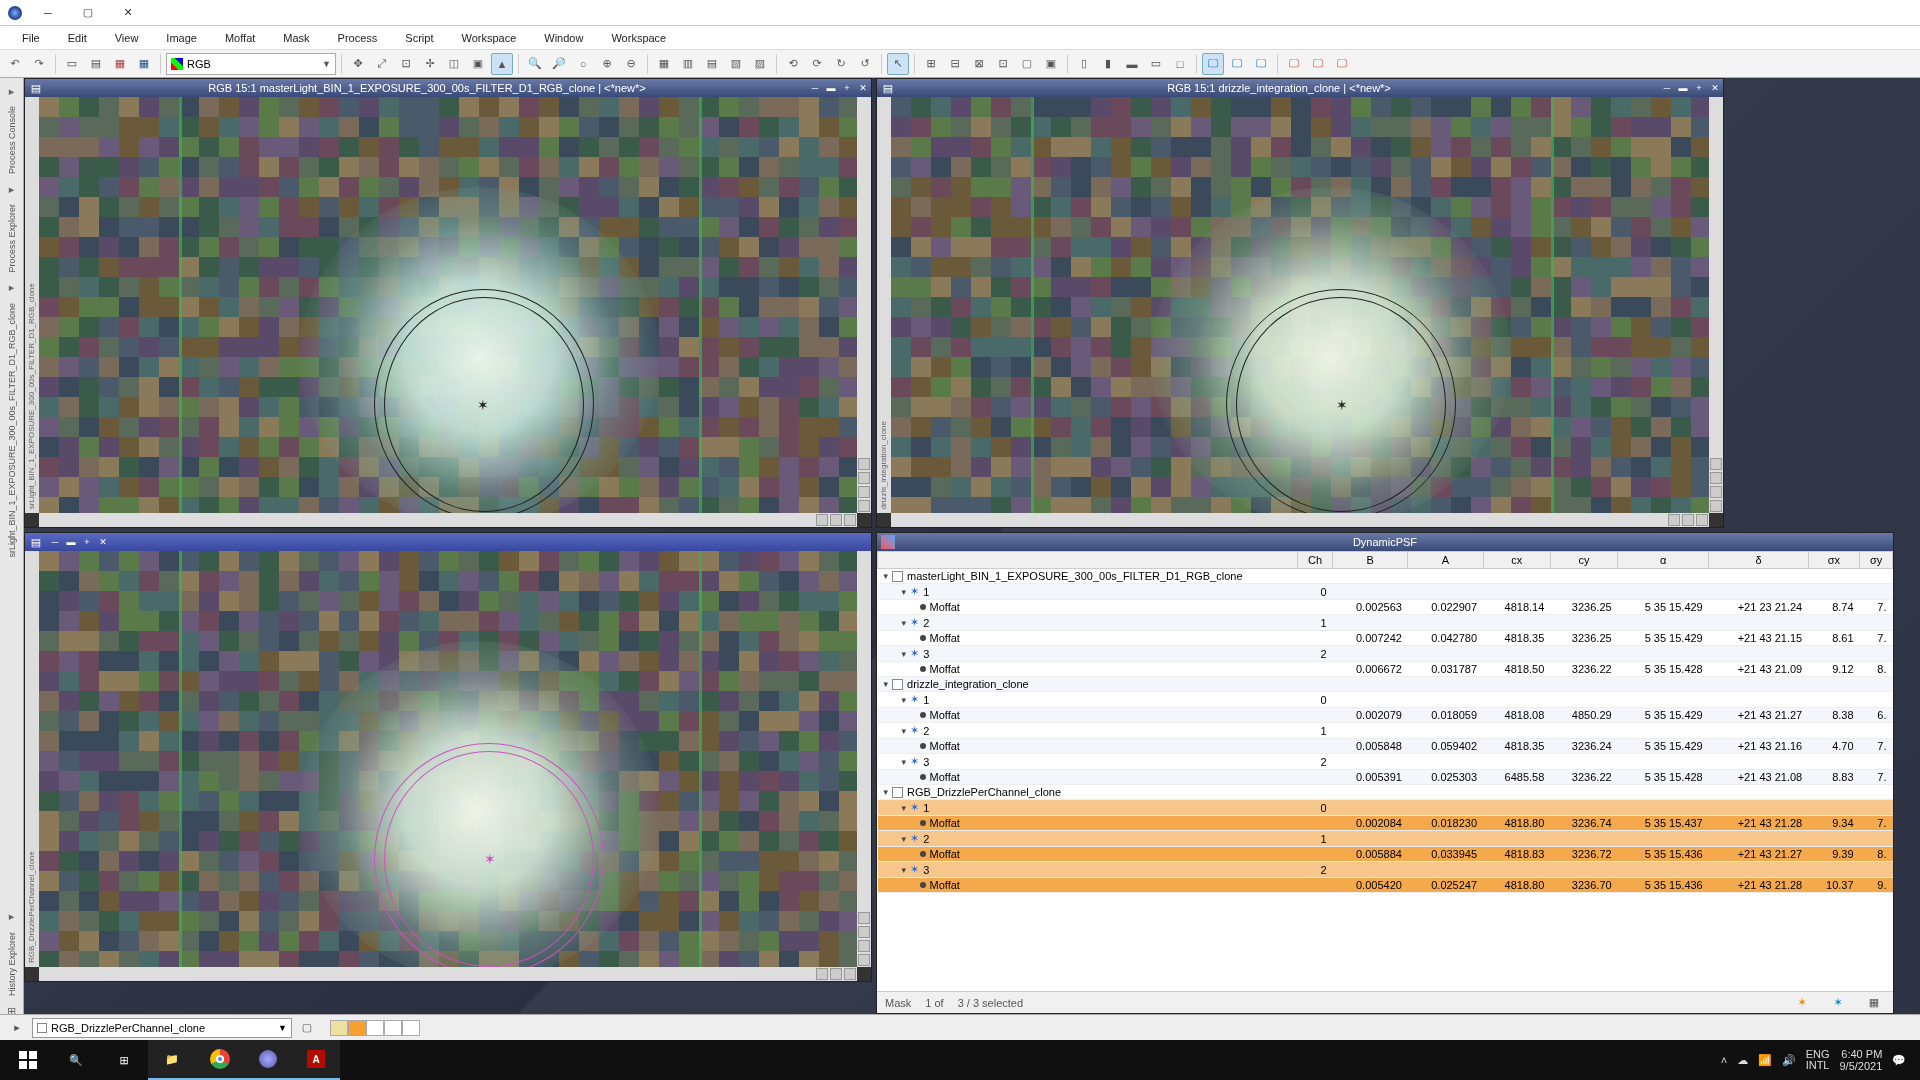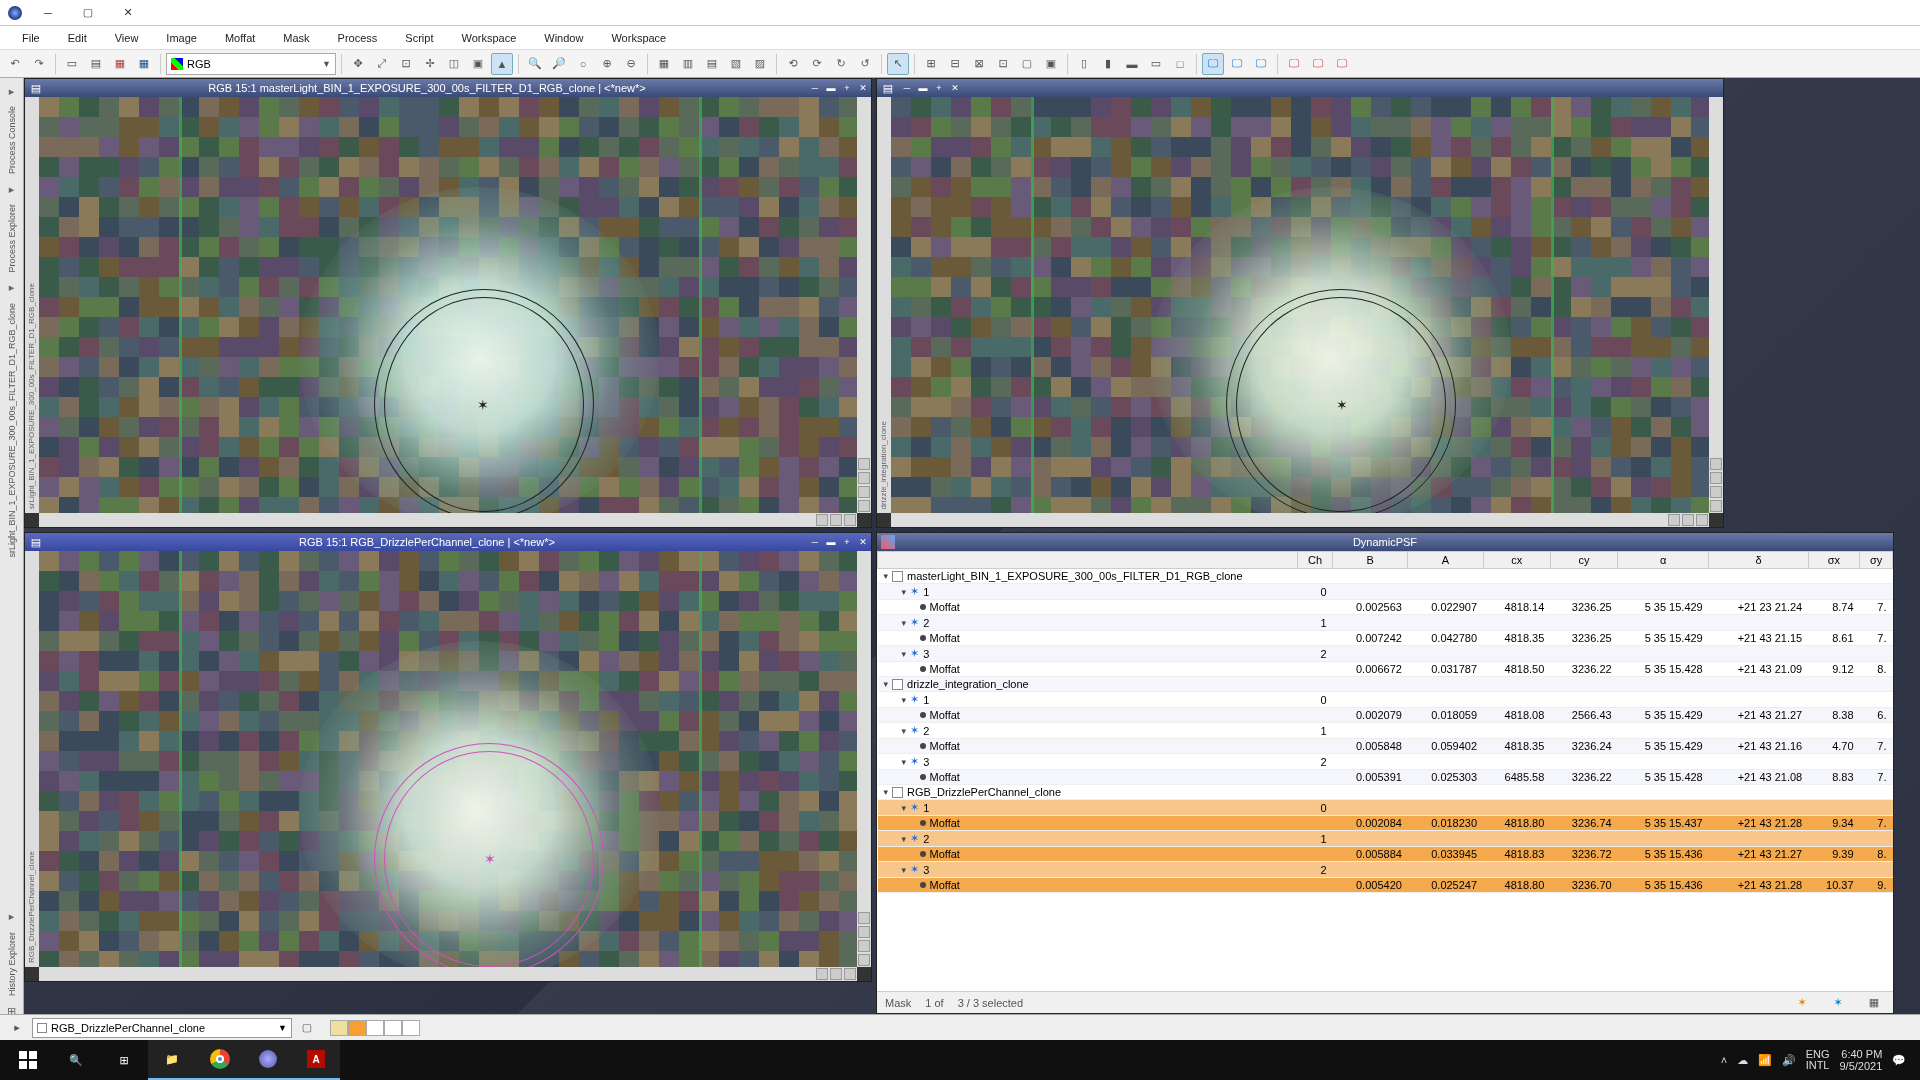--- a/index.html
+++ b/index.html
@@ -1066,20 +1066,21 @@
     <div class="star-glow" style="left:260px;top:90px;width:360px;height:340px;background:radial-gradient(circle,rgba(240,250,240,0.95) 0%,rgba(200,230,220,0.9) 30%,rgba(120,160,150,0.5) 55%,rgba(60,90,90,0) 75%);"></div>
     <div class="psf-circle" style="left:335px;top:192px;width:220px;height:230px;border-color:#222;"></div>
     <div class="psf-circle" style="left:345px;top:200px;width:200px;height:215px;border-color:#222;"></div>
     <div class="psf-cross" style="left:438px;top:300px;color:#222;">✶</div>
   </div>
 </div>
 
 <div class="imgwin" style="top:78px; left:876px; width:848px; height:450px;">
   <div class="titleb">
     <div class="icon">▤</div>
+    <div class="ttl">RGB 15:1 drizzle_integration_clone | &lt;*new*&gt;</div>
     <div class="wbtn">─</div>
     <div class="wbtn">▬</div>
     <div class="wbtn">+</div>
     <div class="wbtn">✕</div>
   </div>
   <div class="leftstrip">
       <div class="vlabel">drizzle_integration_clone</div>
     </div>
   <div class="rightstrip">
     <div class="sbtn"></div>
@@ -1962,21 +1963,20 @@
     <div class="star-glow" style="left:260px;top:90px;width:360px;height:340px;background:radial-gradient(circle,rgba(245,250,235,0.95) 0%,rgba(210,230,210,0.9) 30%,rgba(130,160,140,0.5) 55%,rgba(60,90,90,0) 75%);"></div>
     <div class="psf-circle" style="left:335px;top:192px;width:230px;height:230px;border-color:#222;"></div>
     <div class="psf-circle" style="left:345px;top:200px;width:210px;height:215px;border-color:#222;"></div>
     <div class="psf-cross" style="left:445px;top:300px;color:#222;">✶</div>
   </div>
 </div>
 
 <div class="imgwin" style="top:532px; left:24px; width:848px; height:450px;">
   <div class="titleb" style="background:linear-gradient(#5a6ac0,#3848a0);">
     <div class="icon">▤</div>
-    <div class="ttl">RGB 15:1 RGB_DrizzlePerChannel_clone | &lt;*new*&gt;</div>
     <div class="wbtn">─</div>
     <div class="wbtn">▬</div>
     <div class="wbtn">+</div>
     <div class="wbtn">✕</div>
   </div>
   <div class="leftstrip">
       <div class="vlabel">RGB_DrizzlePerChannel_clone</div>
     </div>
   <div class="rightstrip">
     <div class="sbtn"></div>
@@ -3030,21 +3030,21 @@
             <td>
               <div class="treecell indent2">
                 <span class="bullet"></span>
                 <span>Moffat</span>
               </div>
             </td>
             <td></td>
             <td class="num">0.002079</td>
             <td class="num">0.018059</td>
             <td class="num">4818.08</td>
-            <td class="num">2566.43</td>
+            <td class="num">4850.29</td>
             <td class="num">5 35 15.429</td>
             <td class="num">+21 43 21.27</td>
             <td class="num">8.38</td>
             <td class="num">6.</td>
           </tr>
           <tr class="">
             <td>
               <div class="treecell indent1">
                 <span class="tri">▾</span>
                 <span class="staricon">✶</span>

